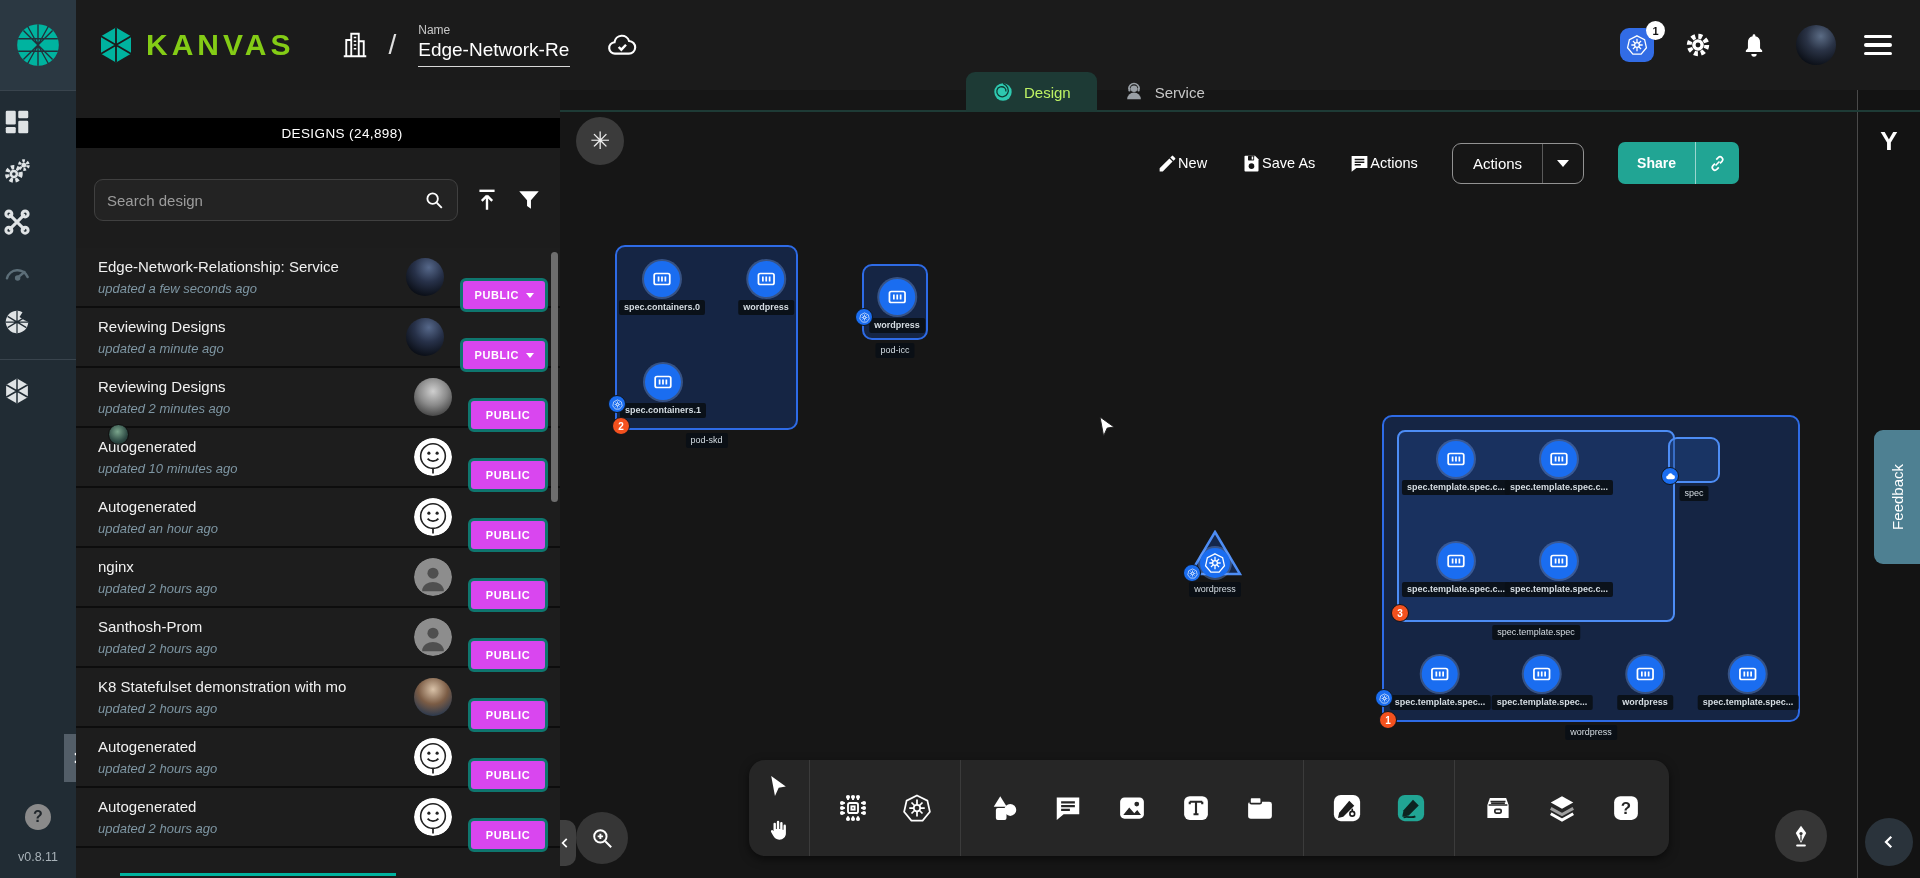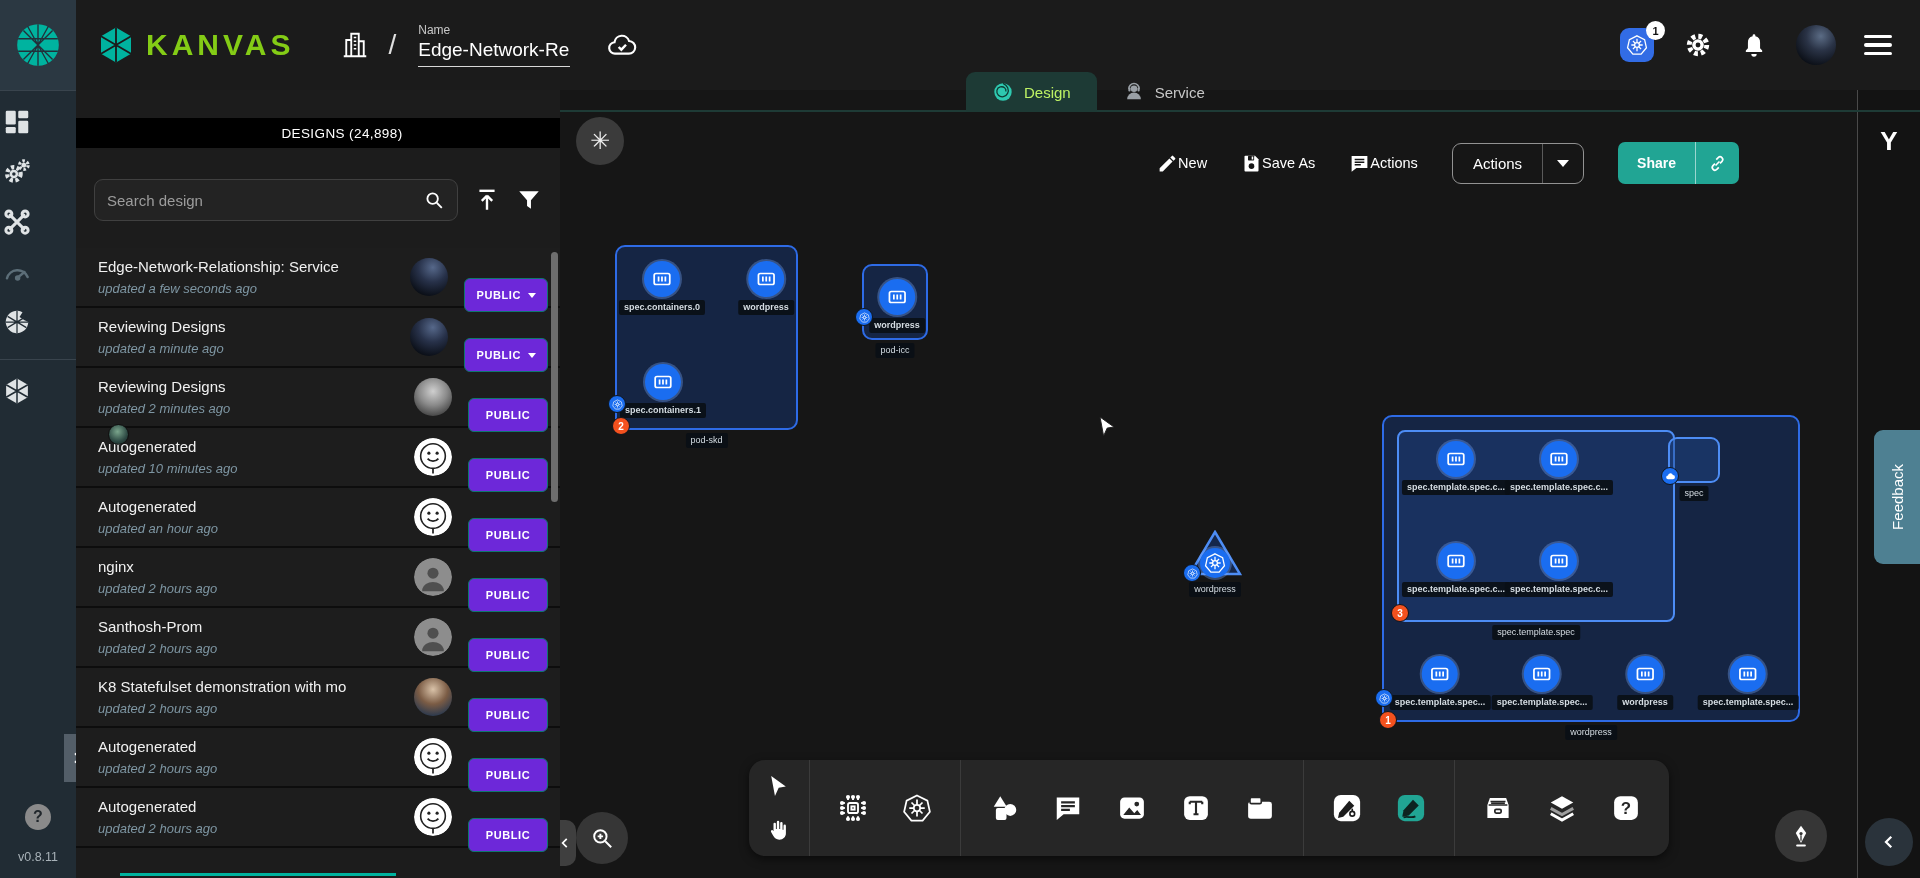--- a/index.html
+++ b/index.html
@@ -66,21 +66,21 @@
   #design-list { margin-top:26px; flex:1; overflow:hidden; position:relative; }
   .drow { height:60px; border-bottom:2px solid #0d0d0d; background:#1d1d1d; display:flex; align-items:center; padding:0 12px 0 22px; }
   .dmeta { flex:1; min-width:0; }
   .dtitle { font-size:15px; color:#f0f0f0; white-space:nowrap; overflow:hidden; text-overflow:clip; max-width:290px; margin-bottom:6px; }
   .dupdated { font-size:13px; font-style:italic; color:#7e96a3; }
   .davatar { width:38px; height:38px; border-radius:50%; flex:none; margin-right:16px; overflow:hidden; }
   .davatar svg { width:100%; height:100%; }
   .av-photo-dark { background:radial-gradient(circle at 60% 25%, #56688a 0%, #273149 40%, #0a0e16 80%); }
   .av-photo-gray { background:radial-gradient(circle at 50% 35%, #cfcfcf 0%, #8a8a8a 45%, #3c3c3c 85%); }
   .av-photo-man  { background:radial-gradient(circle at 50% 30%, #d9c2a8 0%, #7b5c45 45%, #24364f 85%); }
-  .dvis { display:flex; align-items:center; justify-content:center; gap:7px; min-width:80px; height:34px; padding:0 11px; background:#6d28d9; border:1px solid #0f766e; border-radius:6px; color:#fff; font-size:11px; font-weight:bold; letter-spacing:.6px; font-family:inherit;margin-top:36px; }
+  .dvis { display:flex; align-items:center; justify-content:center; gap:7px; min-width:80px; height:34px; padding:0 11px; background:#d946ef; border:3px solid #0f766e; border-radius:6px; color:#fff; font-size:11px; font-weight:bold; letter-spacing:.6px; font-family:inherit;margin-top:36px; }
   .dvis .caret { width:0; height:0; border-left:4.5px solid transparent; border-right:4.5px solid transparent; border-top:5px solid #fff; }
   .scroll-thumb { position:absolute; right:2px; top:2px; width:7px; height:250px; background:#6e6e6e; border-radius:4px; }
   .presence-dot { position:absolute; left:32px; top:334px; width:21px; height:21px; border-radius:50%; background:radial-gradient(circle at 45% 35%, #7aa58c 0%, #2e4a44 60%, #15211f 95%); border:1px solid #101010; }
   .bottom-teal { position:absolute; bottom:2px; left:44px; width:276px; height:3px; background:#00B39F; }
 
   
   #canvas { flex:1; position:relative; background:#161616; overflow:hidden; }
   .flower-btn { position:absolute; left:16px; top:27px; width:48px; height:48px; border-radius:50%; background:#3b3b3b; display:flex; align-items:center; justify-content:center; color:#efefef; font-size:24px; z-index:10; }
   #act-row { position:absolute; top:52px; right:118px; display:flex; align-items:center; gap:34px; z-index:10; }
   .act { display:flex; align-items:center; color:#fff; font-size:14.5px; }

